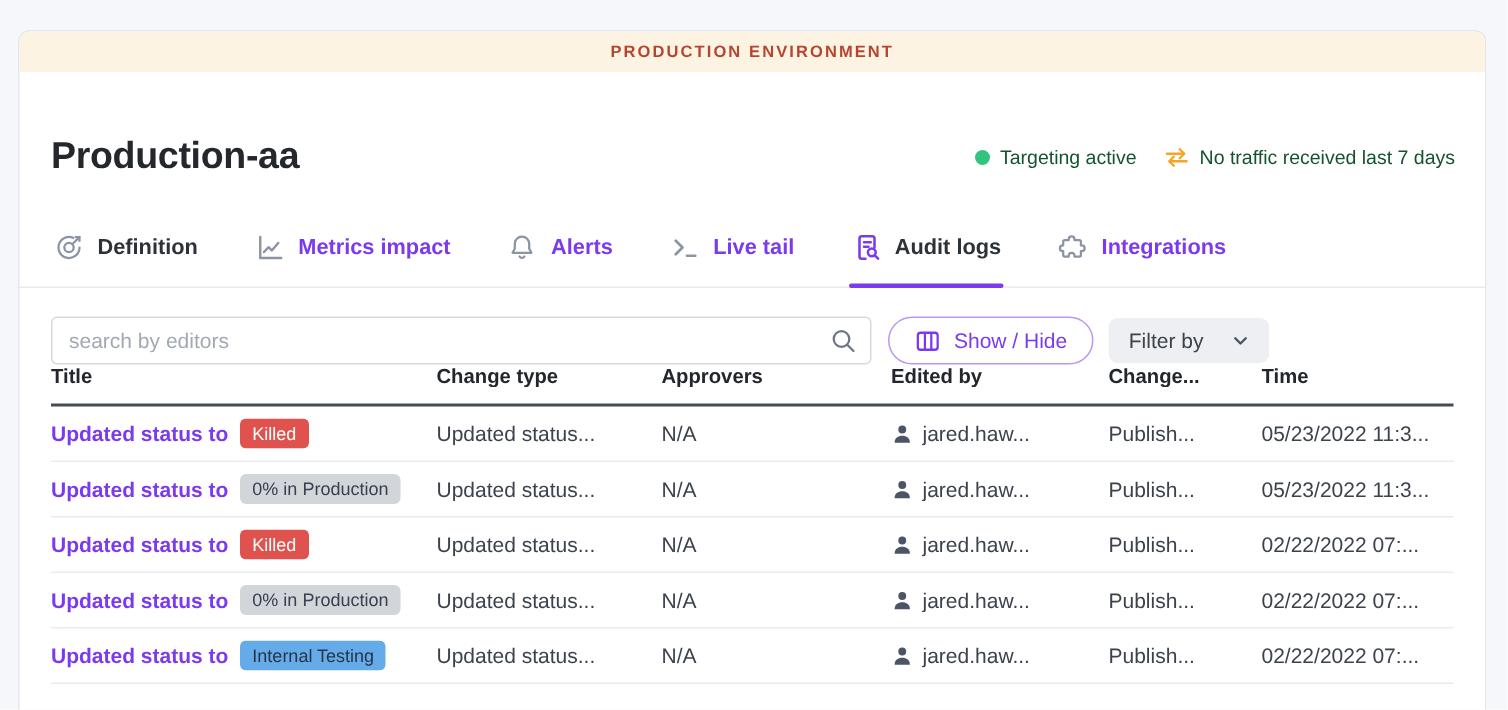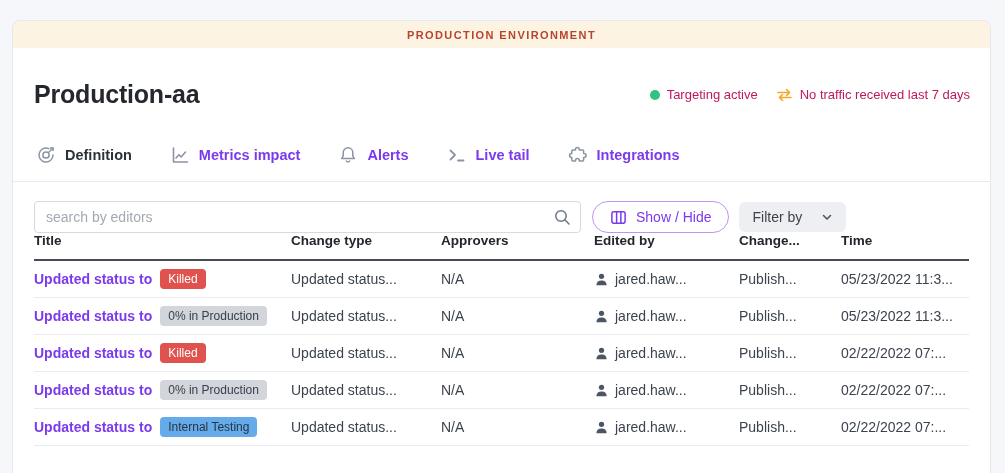--- a/index.html
+++ b/index.html
@@ -24,25 +24,25 @@
     height: 27px;
     background: #fdf3e2;
     border-radius: 7px 7px 0 0;
     display: flex; align-items: center; justify-content: center;
     font-size: 11px; font-weight: 700; letter-spacing: 1.4px;
     color: #b5452f;
   }
   
   .page-header {
     display: flex; justify-content: space-between; align-items: center;
-    padding: 32px 20px 0 21px;
+    padding: 42px 20px 0 21px;
   }
   .page-title { font-size: 25px; font-weight: 700; color: #24272b; letter-spacing: -0.2px; }
   .status-group { display: flex; align-items: center; gap: 18px; }
-  .status-item { display: flex; align-items: center; gap: 7px; font-size: 13px; color: #be185d; }
+  .status-item { display: flex; align-items: center; gap: 7px; font-size: 13px; color: #14532d; }
   .dot { width: 10px; height: 10px; border-radius: 50%; background: #30c480; }
   
   .tabs {
     display: flex; gap: 34px;
     padding: 0 21px;
     margin-top: 28px;
     border-bottom: 1px solid #e8eaee;
   }
   .tab {
     position: relative;
@@ -181,20 +181,31 @@
     </div>
     <div class="tab" data-variant="purple">
       <span class="tab-icon">
         <svg width="20" height="20" viewBox="0 0 20 20" fill="none" stroke="#8b93a5" stroke-width="1.8" stroke-linecap="round" stroke-linejoin="round">
           <path d="M3.5 5.5l4.5 4.5-4.5 4.5"></path>
           <path d="M11 15.5h5.5"></path>
         </svg>
       </span>
       <span class="tab-label">Live tail</span>
     </div>
+    <div class="tab" data-variant="active">
+      <span class="tab-icon">
+        <svg width="20" height="20" viewBox="0 0 20 20" fill="none" stroke="#7c3aed" stroke-width="1.7" stroke-linecap="round" stroke-linejoin="round">
+          <path d="M15 10V4a1.5 1.5 0 0 0-1.5-1.5h-7A1.5 1.5 0 0 0 5 4v12a1.5 1.5 0 0 0 1.5 1.5H9"></path>
+          <path d="M8 6.5h4.5M8 9.5h3"></path>
+          <circle cx="13.2" cy="13.2" r="2.6"></circle>
+          <path d="M15.2 15.2l2.2 2.2"></path>
+        </svg>
+      </span>
+      <span class="tab-label">Audit logs</span>
+    </div>
     <div class="tab" data-variant="purple">
       <span class="tab-icon">
         <svg width="20" height="20" viewBox="0 0 20 20" fill="none" stroke="#8b93a5" stroke-width="1.5" stroke-linecap="round" stroke-linejoin="round">
           <path d="M7.5 4.4a1.9 1.9 0 0 1 3.8 0V5h3.3a1 1 0 0 1 1 1v2.6h.6a1.9 1.9 0 0 1 0 3.8h-.6V15a1 1 0 0 1-1 1h-3.3v-.6a1.9 1.9 0 0 0-3.8 0V16H4.8a1 1 0 0 1-1-1v-2.6h-.3a1.9 1.9 0 0 1 0-3.8h.3V6a1 1 0 0 1 1-1h2.7v-.6z"></path>
         </svg>
       </span>
       <span class="tab-label">Integrations</span>
     </div>
   </div>
 

